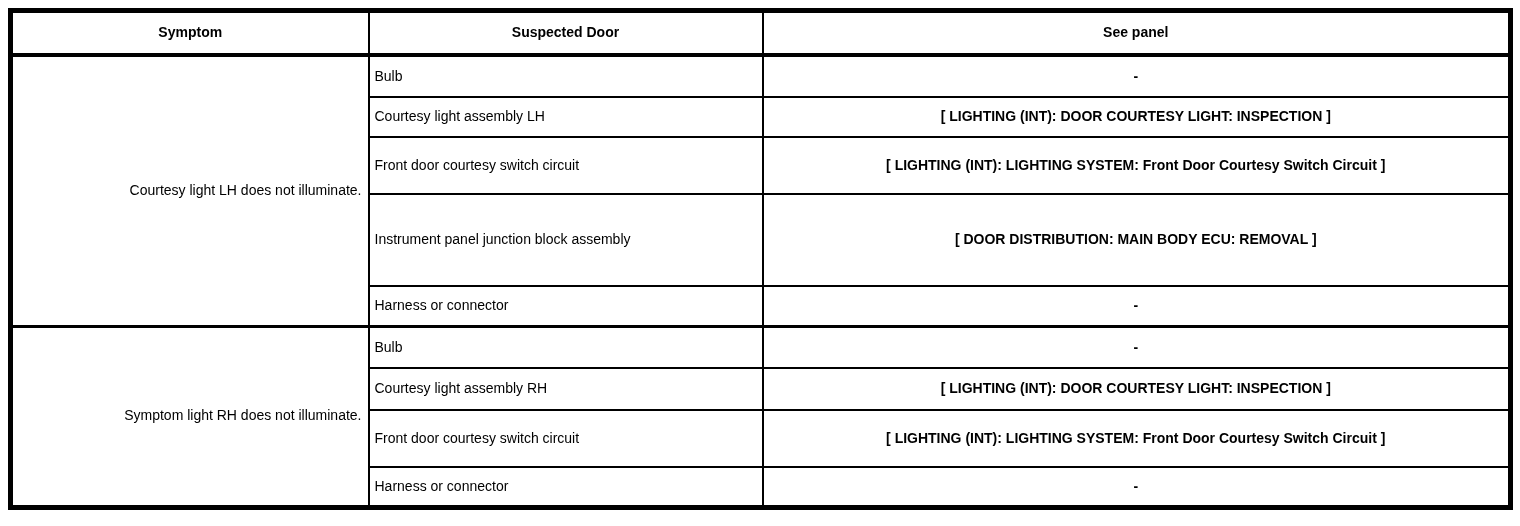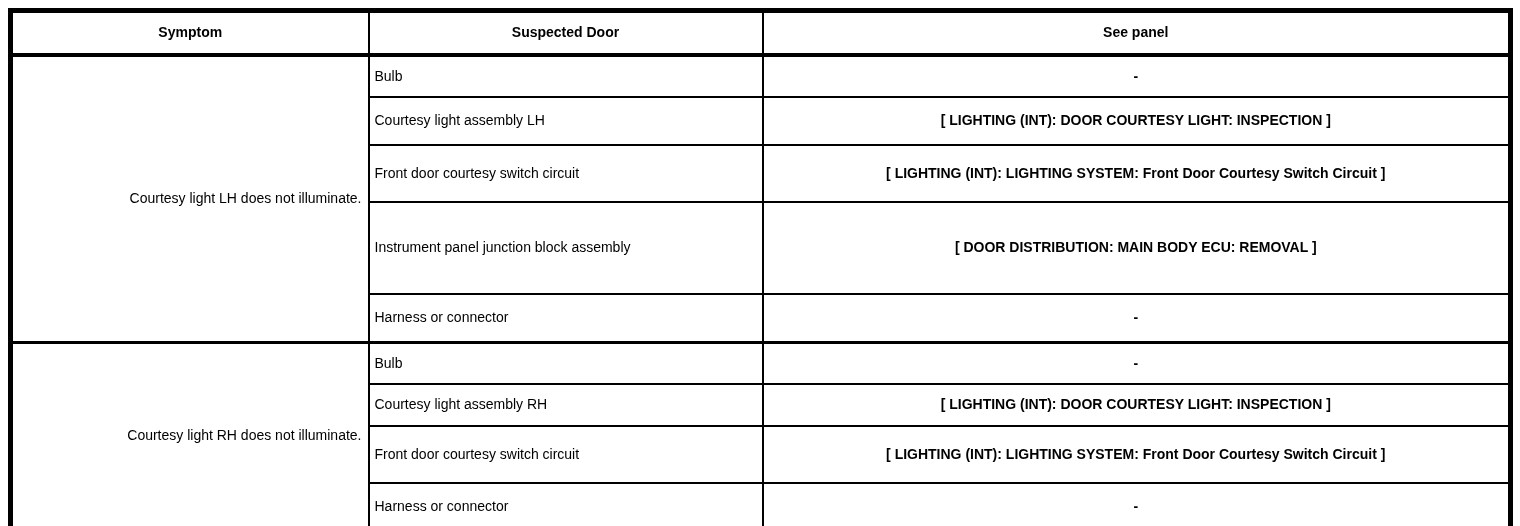--- a/index.html
+++ b/index.html
@@ -49,21 +49,21 @@
     font-weight: normal;
   }
   td.page-cell {
     text-align: center;
     font-weight: bold;
     padding: 2px 14px;
   }
   tr.group-start td {
     border-top: 3px solid #000000;
   }
-  tr.r-short  { height: 48px; }
+  tr.r-short  { height: 40px; }
   tr.r-med    { height: 42px; }
   tr.r-tall   { height: 57px; }
   tr.r-tall2  { height: 92px; }
 </style>
 </head>
 <body>
 
 <table class="diagnostic-table">
   <colgroup>
     <col class="col-symptom">
@@ -95,21 +95,21 @@
     <tr class="r-tall2">
       <td class="area-cell">Instrument panel junction block assembly</td>
       <td class="page-cell">[ DOOR DISTRIBUTION: MAIN BODY ECU: REMOVAL ]</td>
     </tr>
     <tr class="r-short">
       <td class="area-cell">Harness or connector</td>
       <td class="page-cell">-</td>
     </tr>
 
     <tr class="r-med group-start">
-      <td class="symptom-cell" rowspan="4">Courtesy light RH does not illuminate.</td>
+      <td class="symptom-cell" rowspan="4">Symptom light RH does not illuminate.</td>
       <td class="area-cell">Bulb</td>
       <td class="page-cell">-</td>
     </tr>
     <tr class="r-med">
       <td class="area-cell">Courtesy light assembly RH</td>
       <td class="page-cell">[ LIGHTING (INT): DOOR COURTESY LIGHT: INSPECTION ]</td>
     </tr>
     <tr class="r-tall">
       <td class="area-cell">Front door courtesy switch circuit</td>
       <td class="page-cell">[ LIGHTING (INT): LIGHTING SYSTEM: Front Door Courtesy Switch Circuit ]</td>

